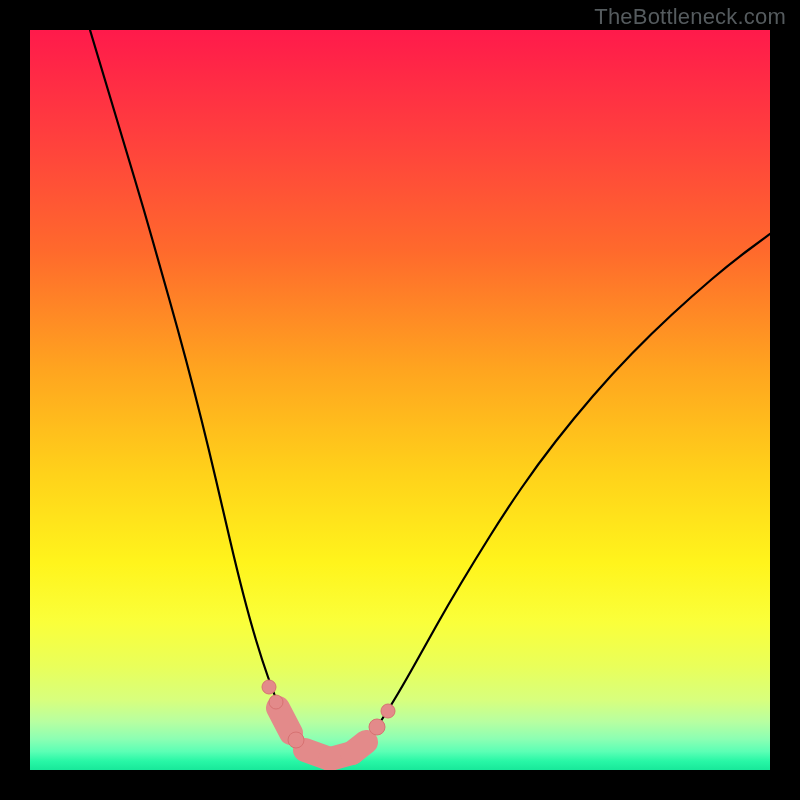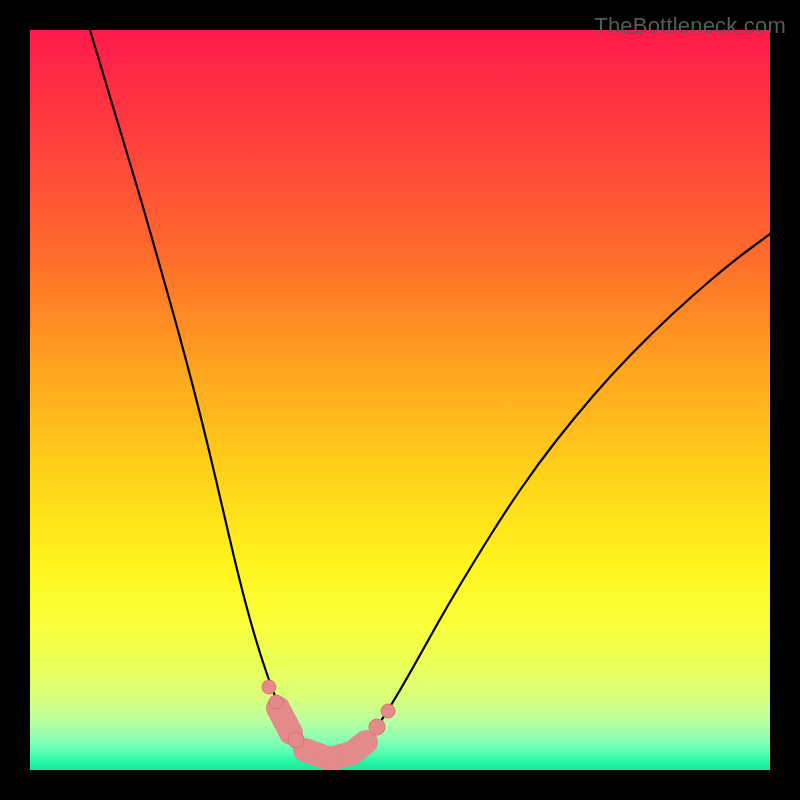--- a/index.html
+++ b/index.html
@@ -20,21 +20,21 @@
   .plot-area {
     position: absolute;
     left: 30px;
     top: 30px;
     width: 740px;
     height: 740px;
     overflow: hidden;
   }
   .watermark {
     position: absolute;
-    top: 13px;
+    top: 4px;
     right: 14px;
     color: #555b5e;
     font-size: 22px;
     font-weight: 500;
     letter-spacing: 0.2px;
     z-index: 10;
   }
   svg {
     display: block;
   }

